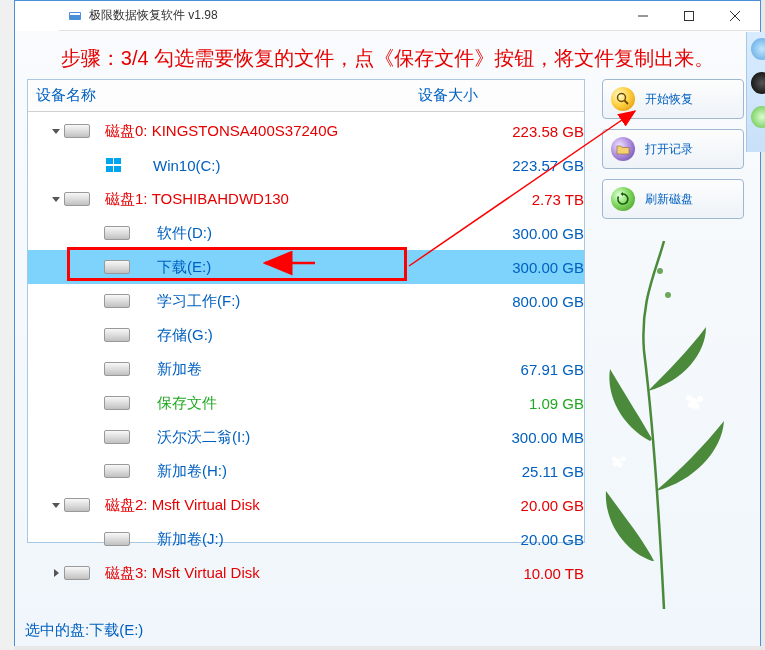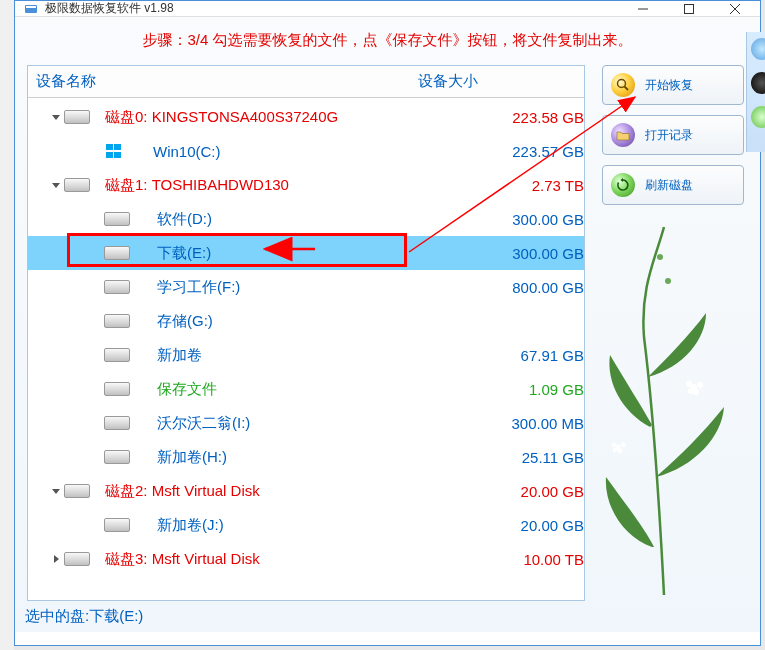--- a/index.html
+++ b/index.html
@@ -18,26 +18,27 @@
     .window {
       position: absolute;
       left: 14px;
       top: 0;
       width: 747px;
       height: 646px;
       background: #fff;
       border: 1px solid #4a90d9;
     }
     .titlebar {
-      height: 16px;
+      height: 30px;
       background: #fff;
       display: flex;
       align-items: center;
       padding: 0 2px 0 8px;
       border-bottom: 1px solid #e0e0e0;
+      margin-left: 44px;
     }
     .titlebar-icon {
       width: 16px;
       height: 16px;
       margin-right: 6px;
       display: inline-flex;
       align-items: center;
       justify-content: center;
     }
     .titlebar-title {
@@ -60,28 +61,28 @@
     }
     .content {
       position: relative;
       height: 615px;
       background: linear-gradient(to bottom, #f9fbfd 0%, #f0f6fb 100%);
     }
     .step-text {
       text-align: center;
       padding: 14px 0 10px;
       color: #e60000;
-      font-size: 15px;
+      font-size: 20px;
     }
     .main-panel {
       position: absolute;
       left: 12px;
       top: 48px;
       width: 558px;
-      height: 536px;
+      height: 464px;
       border: 1px solid #a8c8e4;
       background: #fff;
     }
     .table-header {
       height: 32px;
       display: flex;
       align-items: center;
       border-bottom: 1px solid #d0d0d0;
       background: #fdfdfd;
     }

